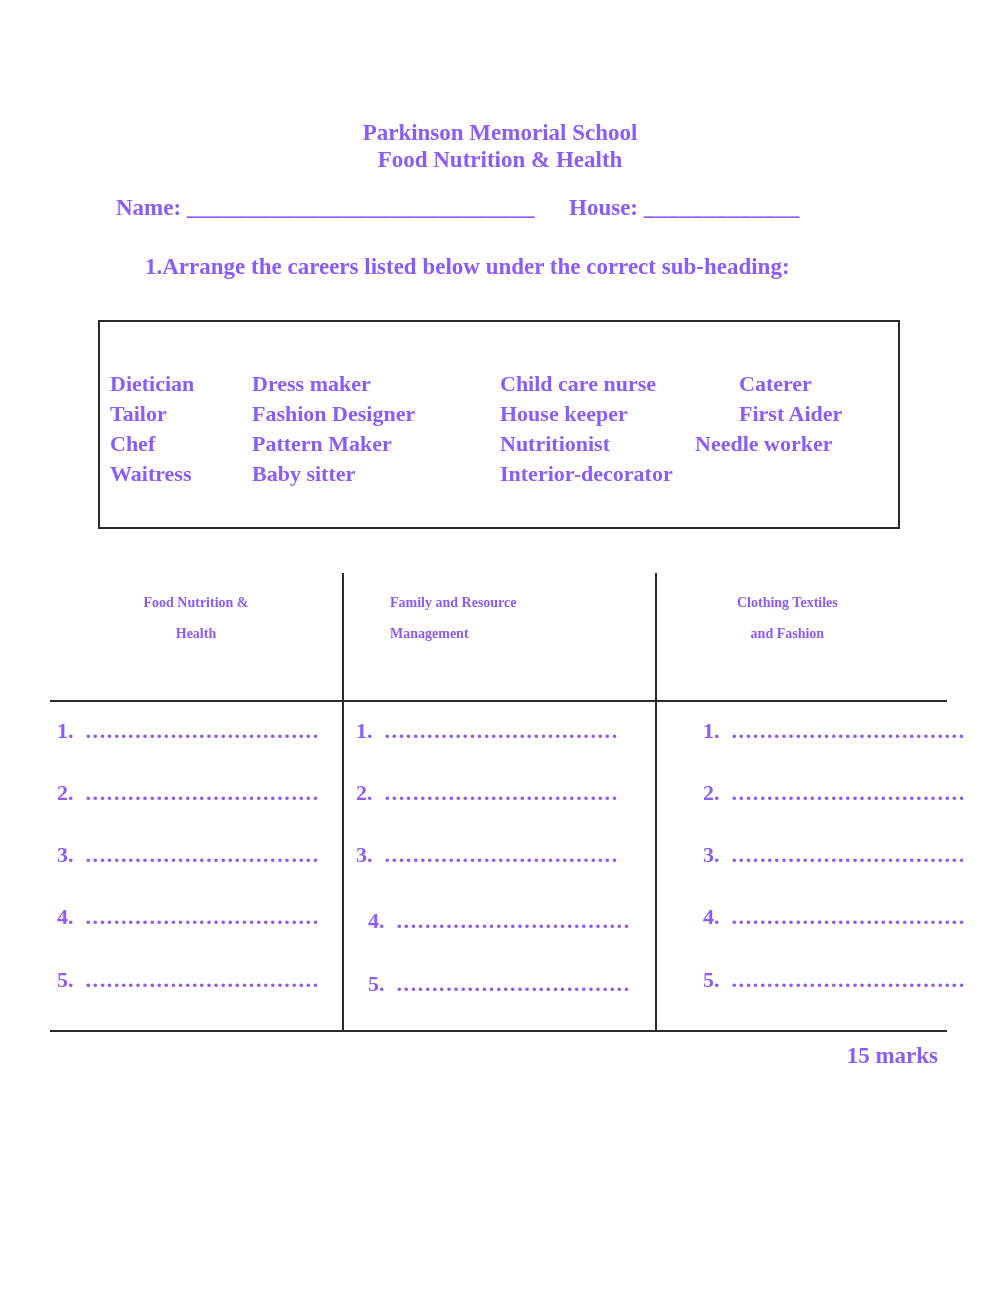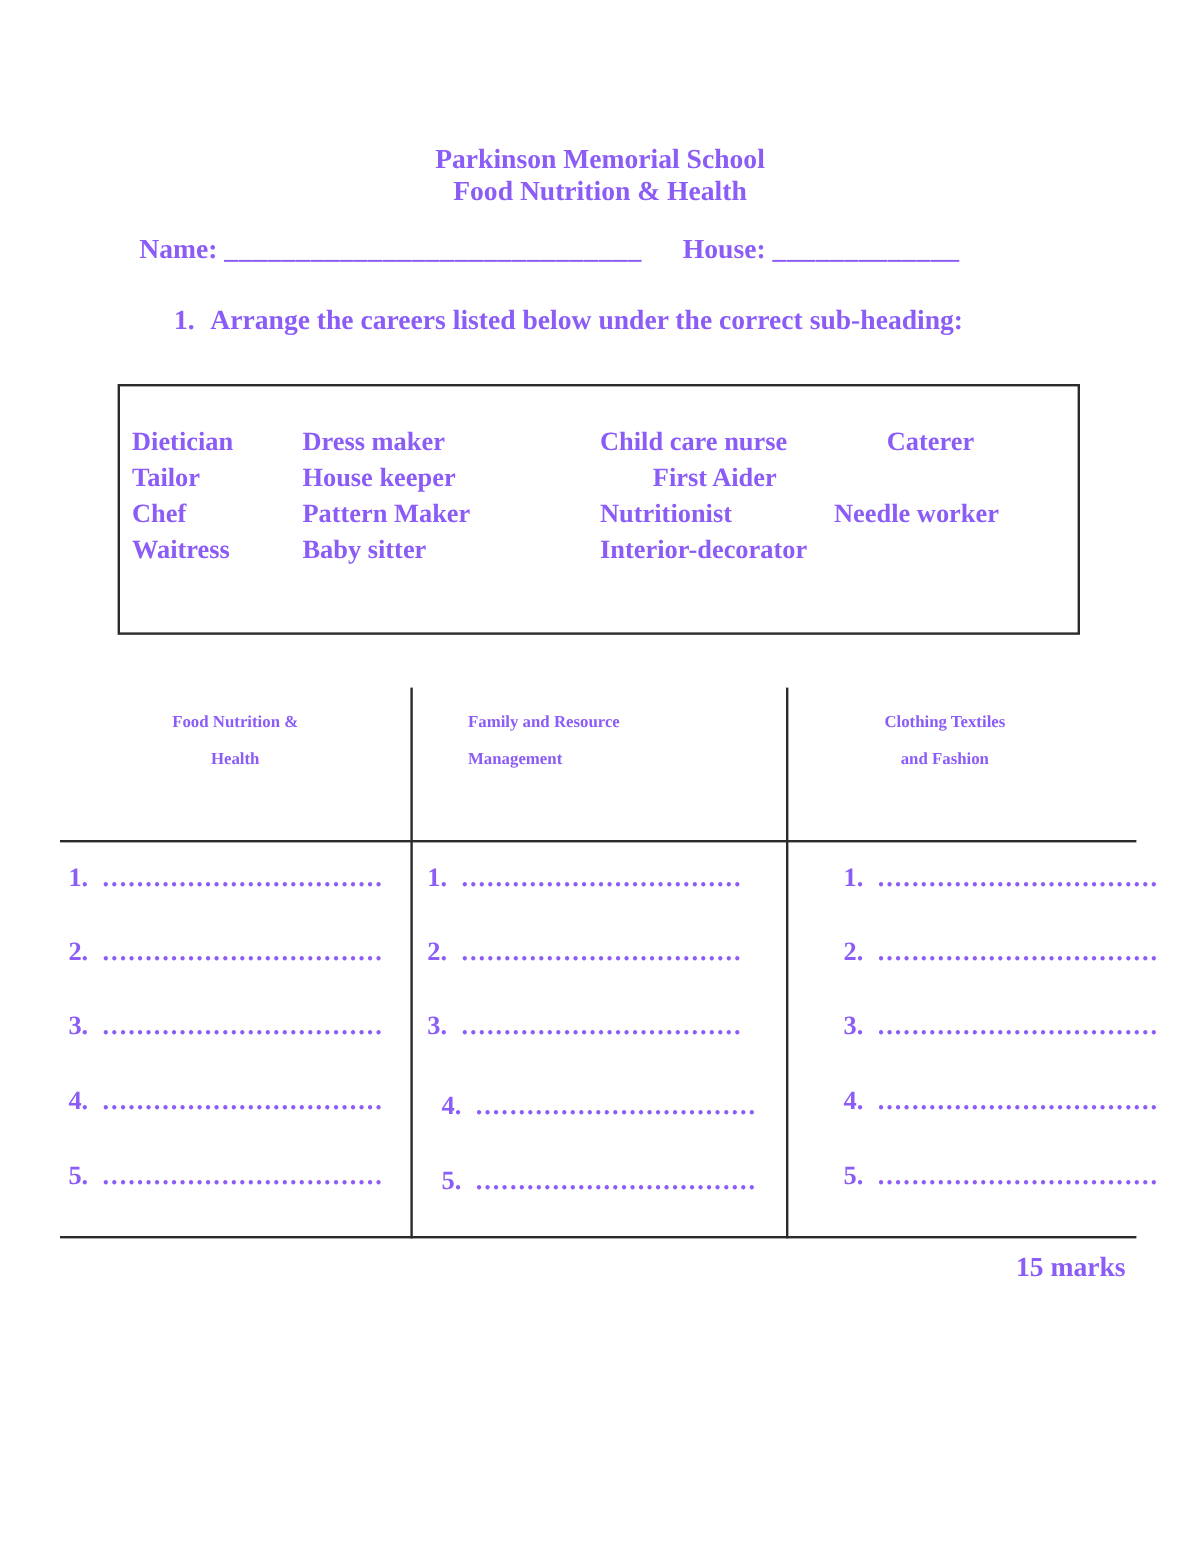--- a/index.html
+++ b/index.html
@@ -49,34 +49,35 @@
   }
 
   
   .question {
     position: absolute;
     top: 254px;
     left: 145px;
     font-size: 23px;
     white-space: nowrap;
   }
-  .question .q-text { margin-left: 13px; }
+  .question .q-text { }
 
   
   .careers-box {
     position: absolute;
     top: 320px;
     left: 98px;
     width: 802px;
     height: 209px;
     border: 2px solid #2b2b2b;
     box-sizing: border-box;
   }
   .careers-rows {
     padding: 31px 0 0 10px;
+    margin-top: 16px;
   }
   .crow {
     display: grid;
     grid-template-columns: 142px 248px 195px auto;
     font-size: 22px;
     line-height: 30px;
     white-space: nowrap;
   }
   .crow:nth-child(1) .c4,
   .crow:nth-child(2) .c4 { padding-left: 44px; }
@@ -178,20 +179,21 @@
   <div class="careers-box">
     <div class="careers-rows">
       <div class="crow">
         <span class="c1">Dietician</span>
         <span class="c2">Dress maker</span>
         <span class="c3">Child care nurse</span>
         <span class="c4">Caterer</span>
       </div>
       <div class="crow">
         <span class="c1">Tailor</span>
+        <span class="c2">Fashion Designer</span>
         <span class="c3">House keeper</span>
         <span class="c4">First Aider</span>
       </div>
       <div class="crow">
         <span class="c1">Chef</span>
         <span class="c2">Pattern Maker</span>
         <span class="c3">Nutritionist</span>
         <span class="c4">Needle worker</span>
       </div>
       <div class="crow">

